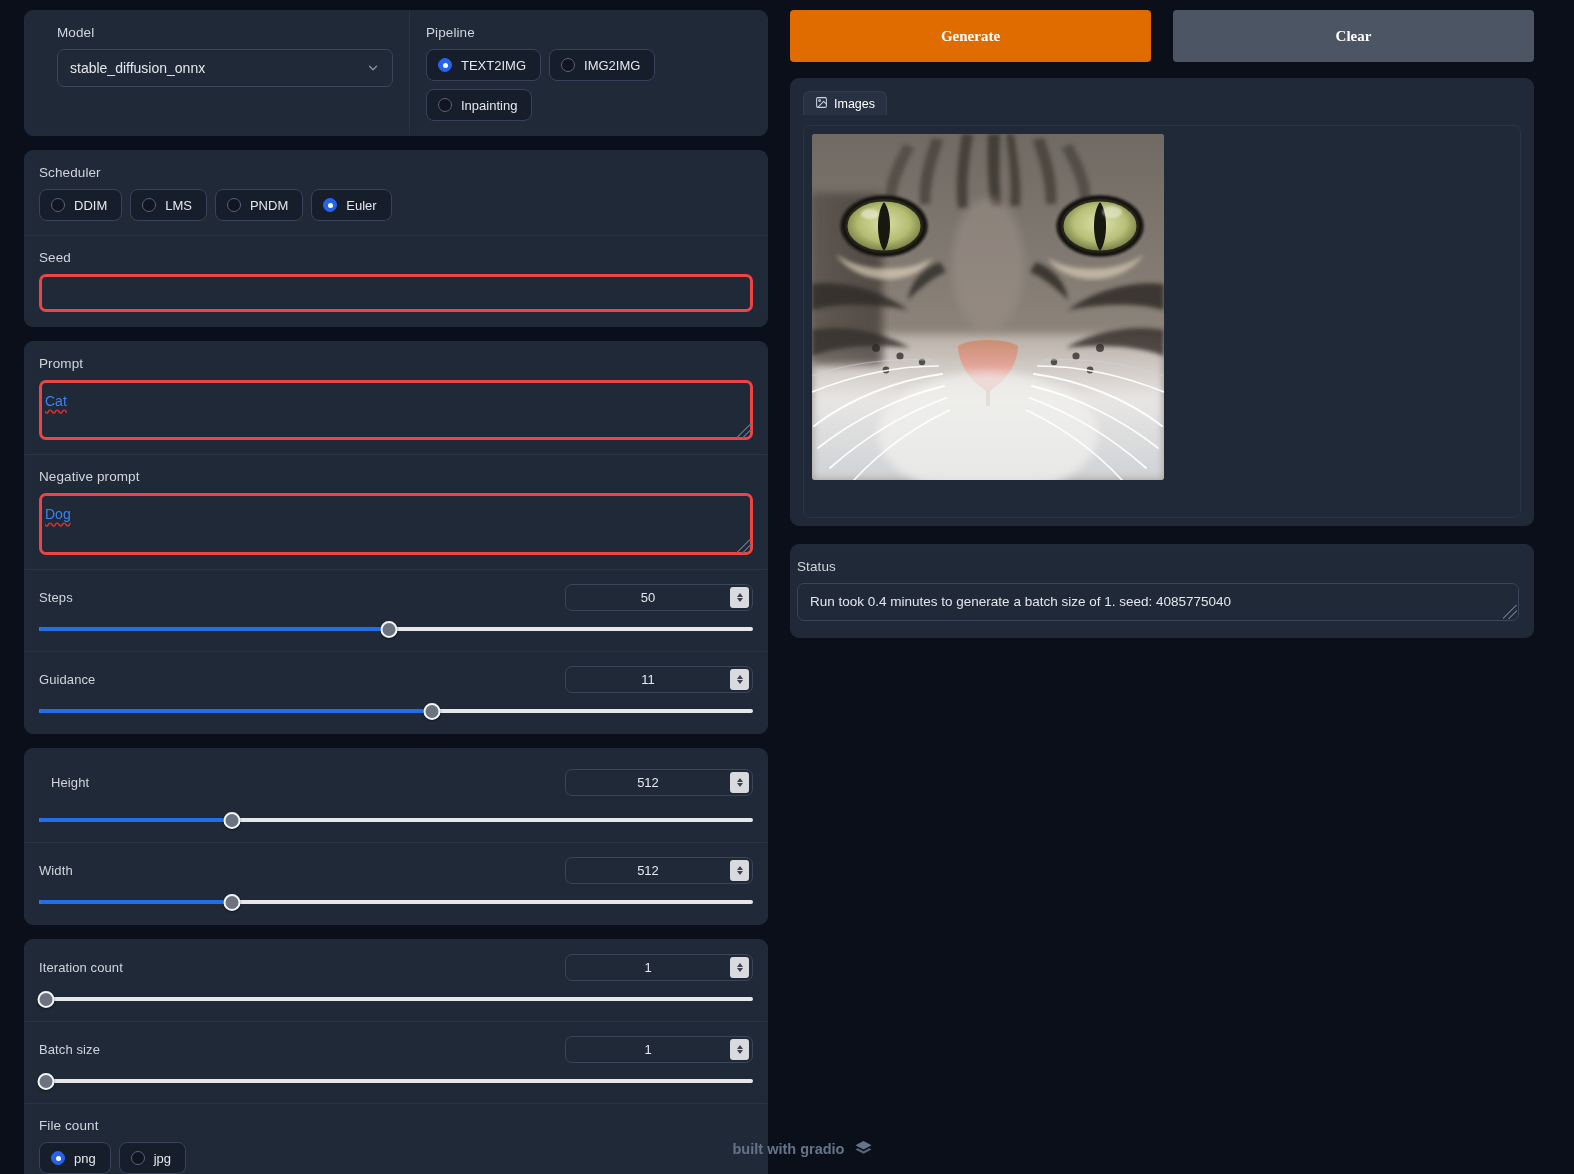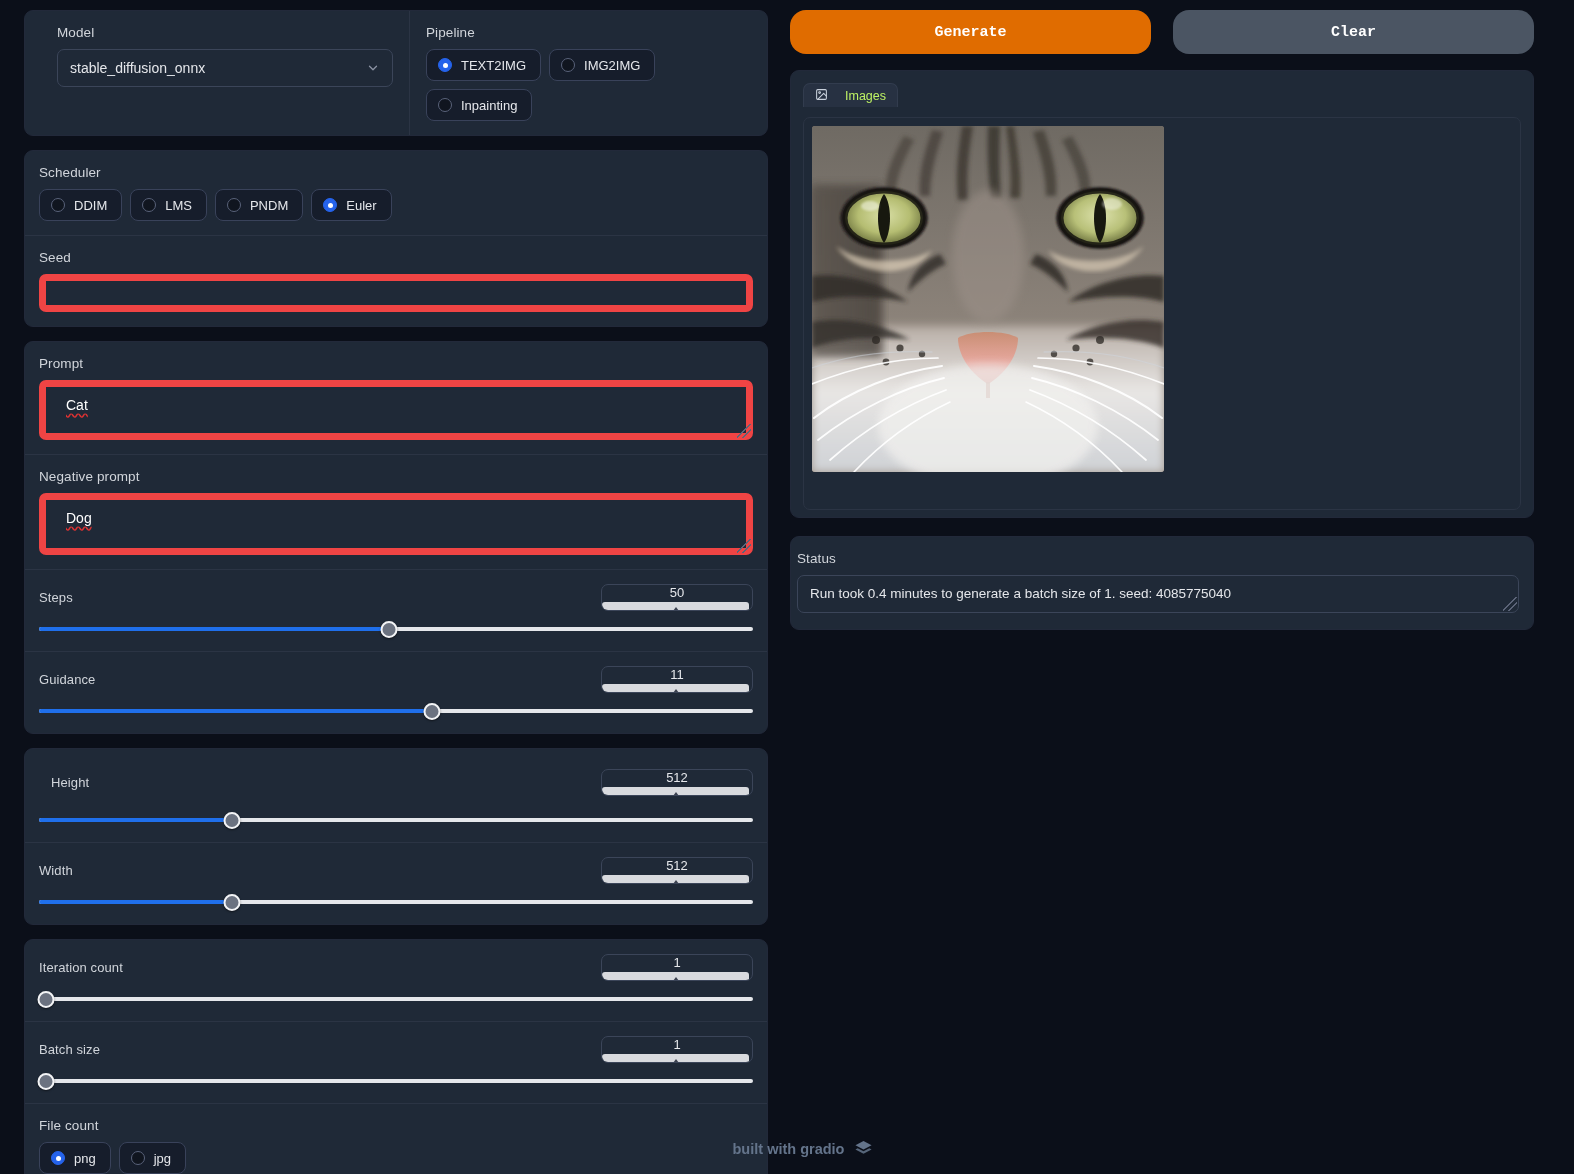--- a/index.html
+++ b/index.html
@@ -102,26 +102,26 @@
     left: 50%; top: 50%;
     width: 5px; height: 5px;
     margin: -2.5px 0 0 -2.5px;
     border-radius: 50%;
     background: #ffffff;
   }
 
   
   .textbox {
     background: #1f2937;
-    border: 7px solid #ef4444;
+    border: 3px solid #ef4444;
     border-radius: 7px;
     width: 100%;
     font-size: 14px;
-    color: #ffffff;
-    padding: 9px 20px;
+    color: #3b82f6;
+    padding: 9px 3px;
     font-family: "Liberation Sans", sans-serif;
     line-height: 1.35;
   }
   .textbox.single { height: 38px; }
   .textbox.area   { height: 60px; position: relative; }
   .textbox.area-tall { height: 62px; position: relative; }
 
   .ta-wrap { position: relative; }
   .ta-wrap .grip {
     position: absolute;
@@ -141,27 +141,26 @@
   
   .slider-head {
     display: flex;
     align-items: center;
     justify-content: space-between;
     margin-bottom: 10px;
   }
   .num-wrap {
     display: flex;
     align-items: stretch;
-    width: 152px;
+    width: 188px;
     height: 27px;
     border: 1px solid #3b4559;
     border-radius: 7px;
     background: #1f2937;
     overflow: hidden;
-    flex-direction: column;
   }
   .num-val {
     flex: 1 1 auto;
     display: flex;
     align-items: center;
     justify-content: center;
     font-size: 13px;
     color: #e5e7eb;
   }
   .spin {
@@ -213,56 +212,56 @@
     background: #6b7280;
     border: 2px solid #f3f4f6;
     transform: translateX(-50%);
     box-shadow: 0 1px 2px rgba(0,0,0,.5);
   }
 
   
   .btn-row { display: flex; gap: 22px; margin-bottom: 16px; }
   .btn {
     flex: 1 1 0;
-    height: 44px;
-    border-radius: 16px;
+    height: 52px;
+    border-radius: 4px;
     display: flex;
     align-items: center;
     justify-content: center;
     font-size: 15px;
     font-weight: bold;
     color: #ffffff;
     cursor: pointer;
     border: none;
-    font-family: Liberation Mono, monospace;
+    font-family: Liberation Serif, serif;
   }
   .btn-generate { background: #e06c00; }
   .btn-clear    { background: #4b5563; }
 
   .gallery-panel {
     background: #1f2937;
     border: 1px solid #22293a;
     border-radius: 9px;
     padding: 12px;
     height: 448px;
     margin-bottom: 18px;
   }
   .tabbar { display: flex; margin-bottom: 10px; }
   .tab {
     display: inline-flex;
     align-items: center;
-    gap: 17px;
+    gap: 6px;
     height: 24px;
     padding: 0 11px;
     background: #273142;
     border: 1px solid #323c4e;
     border-bottom: none;
     border-radius: 7px 7px 0 0;
     font-size: 12.5px;
-    color: #bef264;
+    color: #ffffff;
     cursor: pointer;
   }
   .gallery-body {
     border: 1px solid #2b3444;
     border-radius: 7px;
     height: 393px;
     padding: 8px;
     background: #1f2937;
   }
   .thumb-img {

